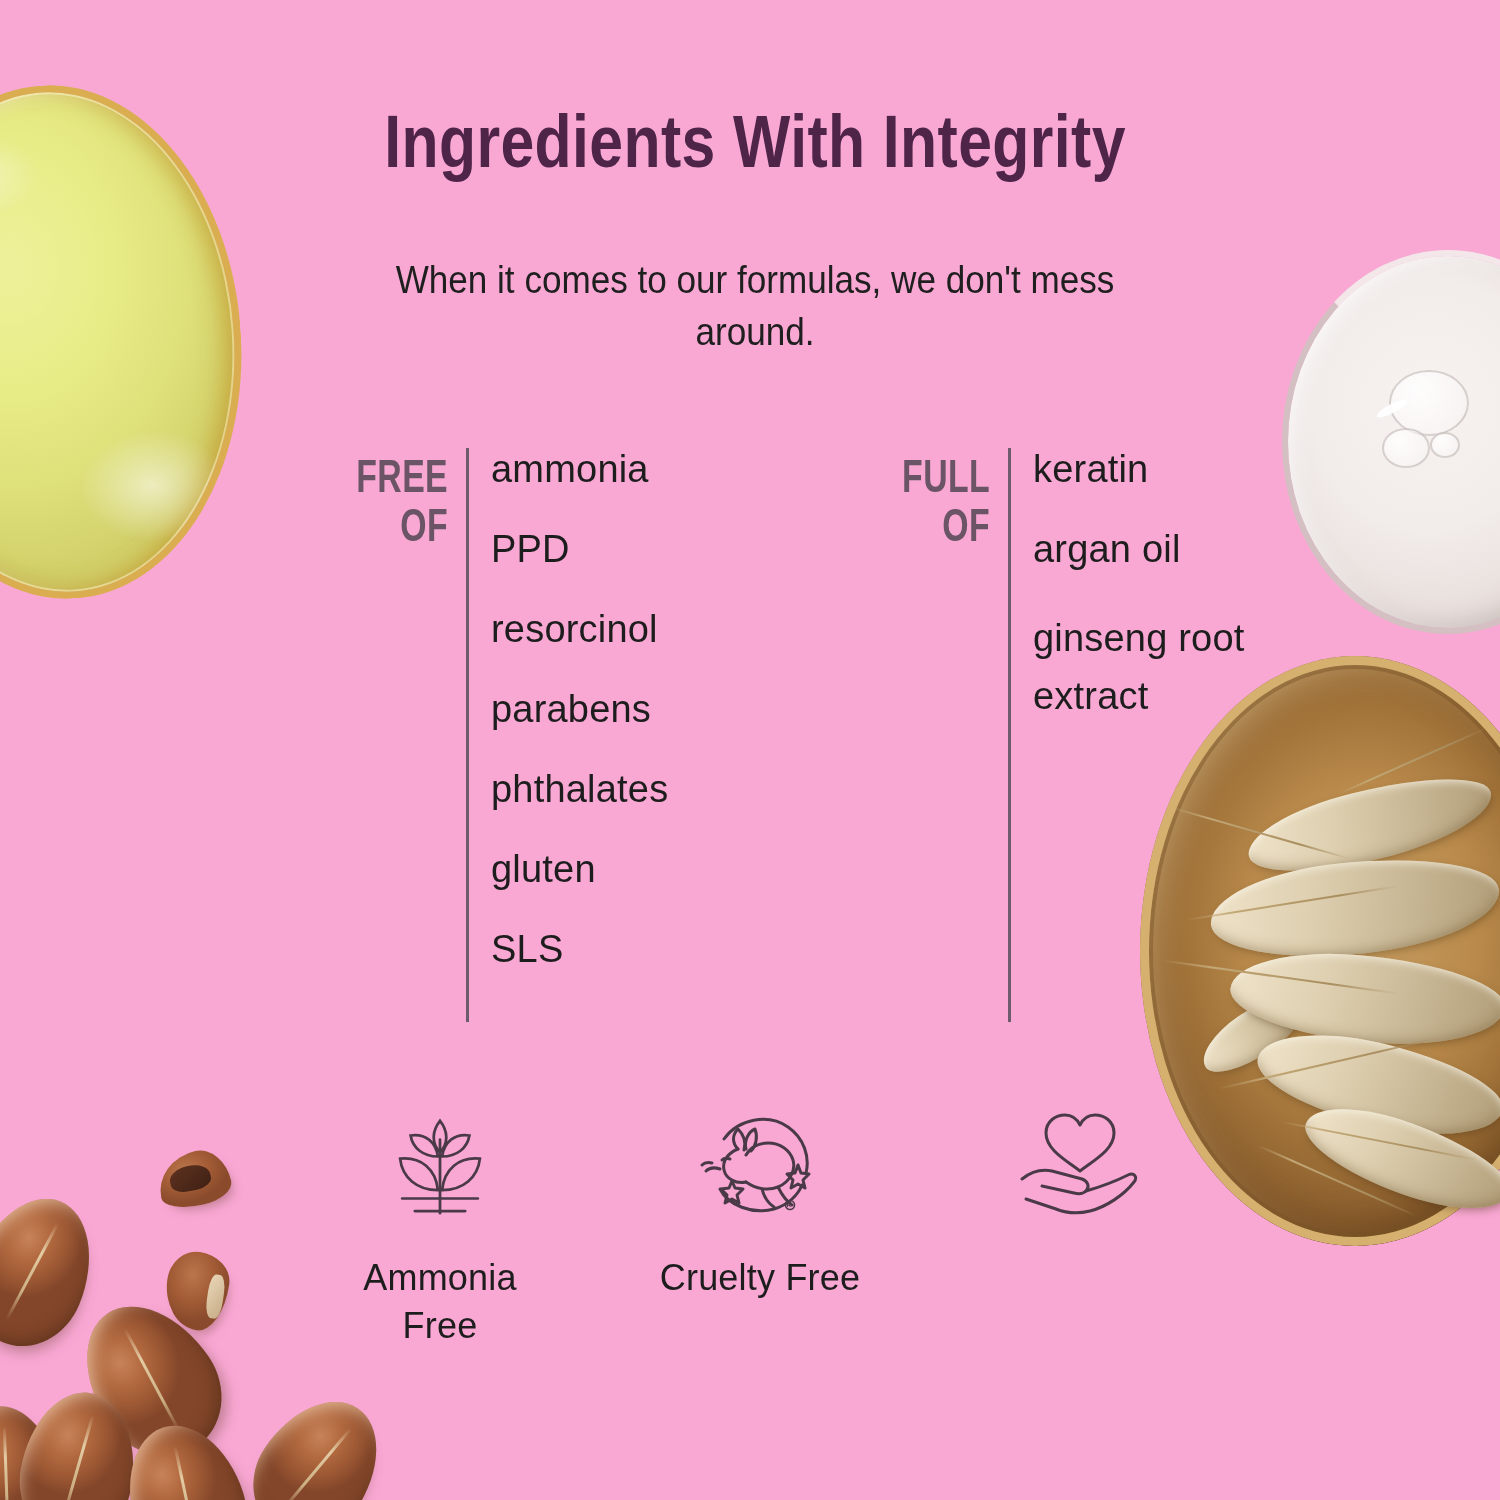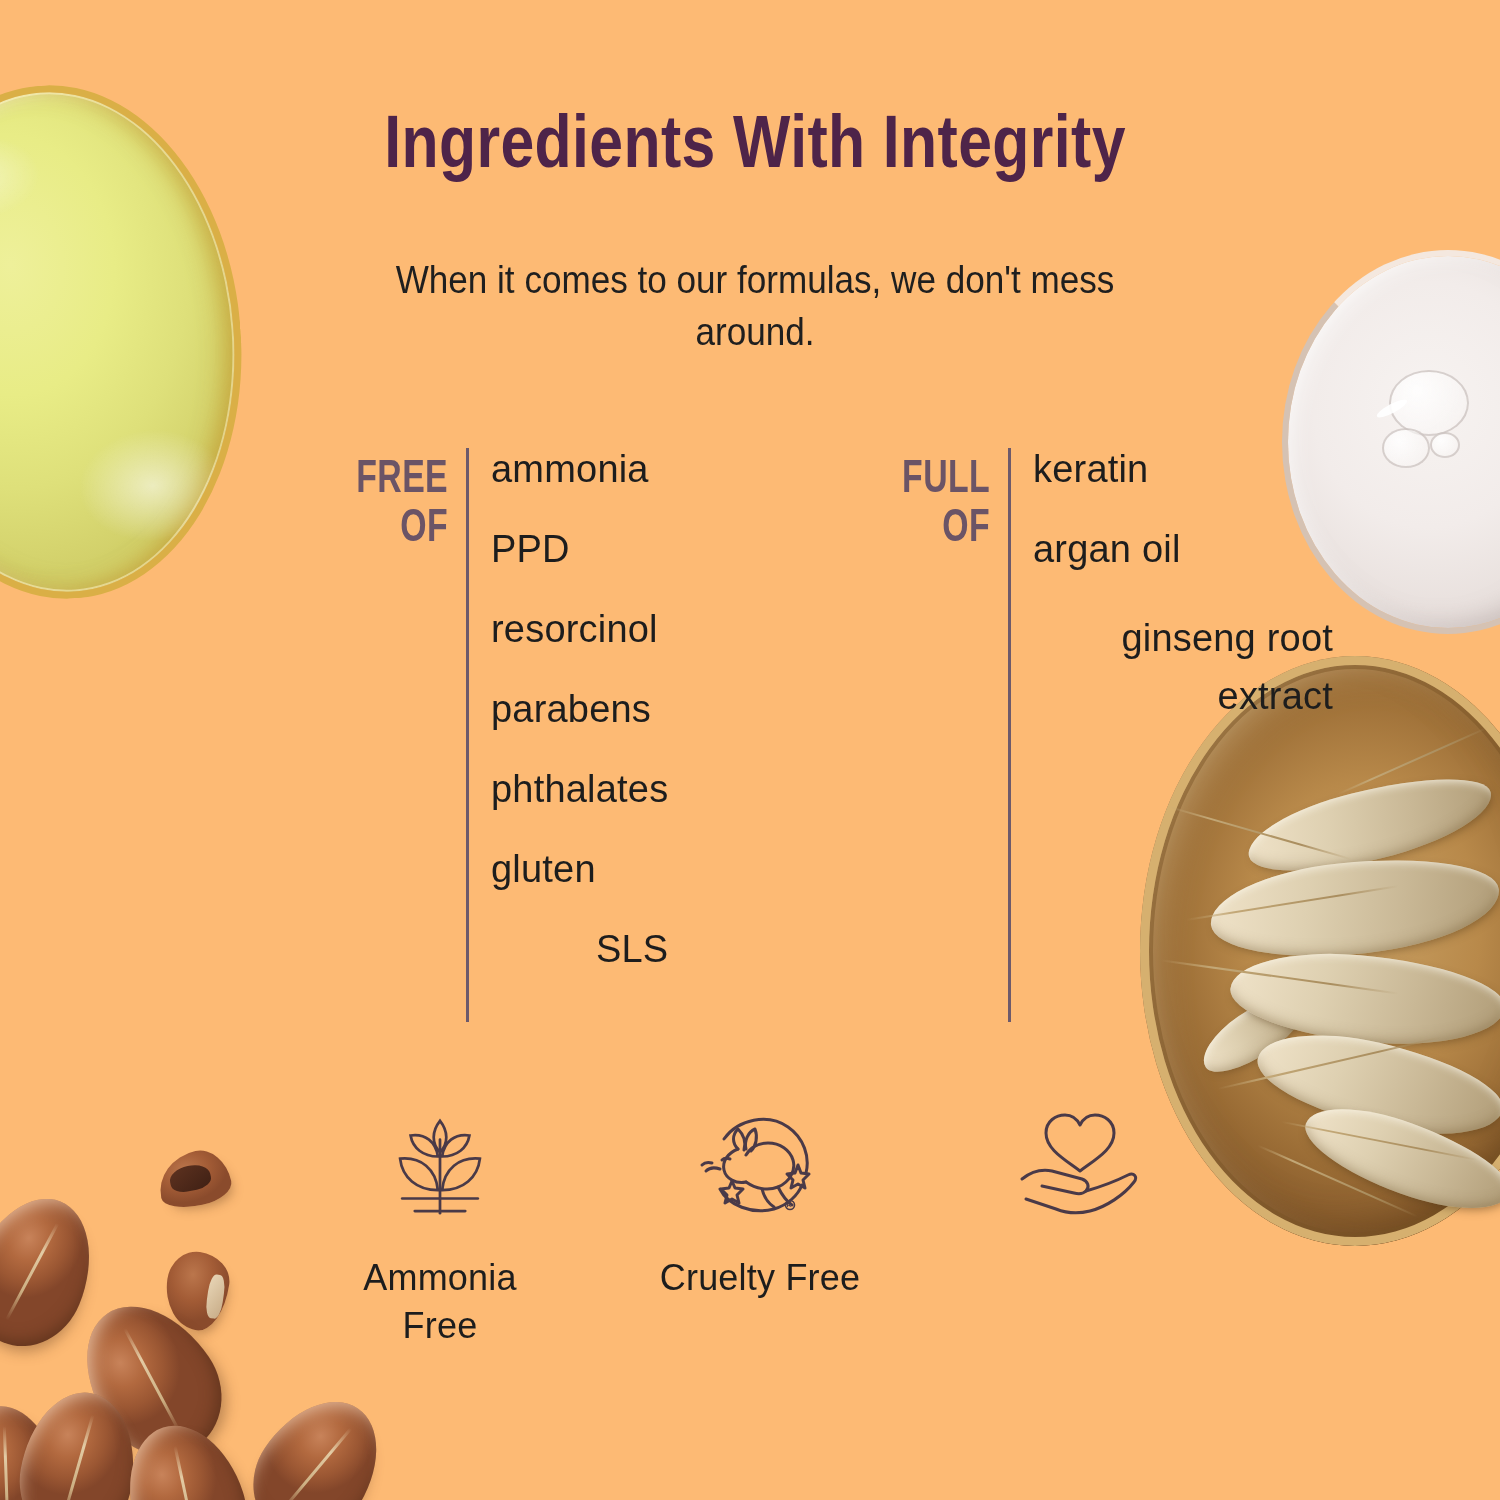--- a/index.html
+++ b/index.html
@@ -8,21 +8,21 @@
     padding: 0;
     background: #ffffff;
   }
   body {
     font-family: "Liberation Sans", sans-serif;
   }
   #canvas {
     position: relative;
     width: 1500px;
     height: 1500px;
-    background: #fdba74;
+    background: #f9a8d4;
     overflow: hidden;
   }
 
   
 
   
   .dish-oil {
     position: absolute;
     left: -118px;
     top: 92px;
@@ -291,21 +291,21 @@
   .list-items li {
     list-style: none;
     font-size: 38px;
     line-height: 1.0;
     color: #1d1d1d;
     margin-bottom: 42px;
     white-space: nowrap;
     letter-spacing: 0.2px;
   }
   .list-items { margin-block: 0; padding-inline-start: 0; }
-  .list-items li:last-child { margin-bottom: 0; text-align: right; }
+  .list-items li:last-child { margin-bottom: 0; }
   .list-items li.wrap { white-space: normal; width: 300px; line-height: 1.52; }
 
   
   .badges {
     position: absolute;
     left: 280px;
     top: 1104px;
     width: 960px;
     display: flex;
   }

